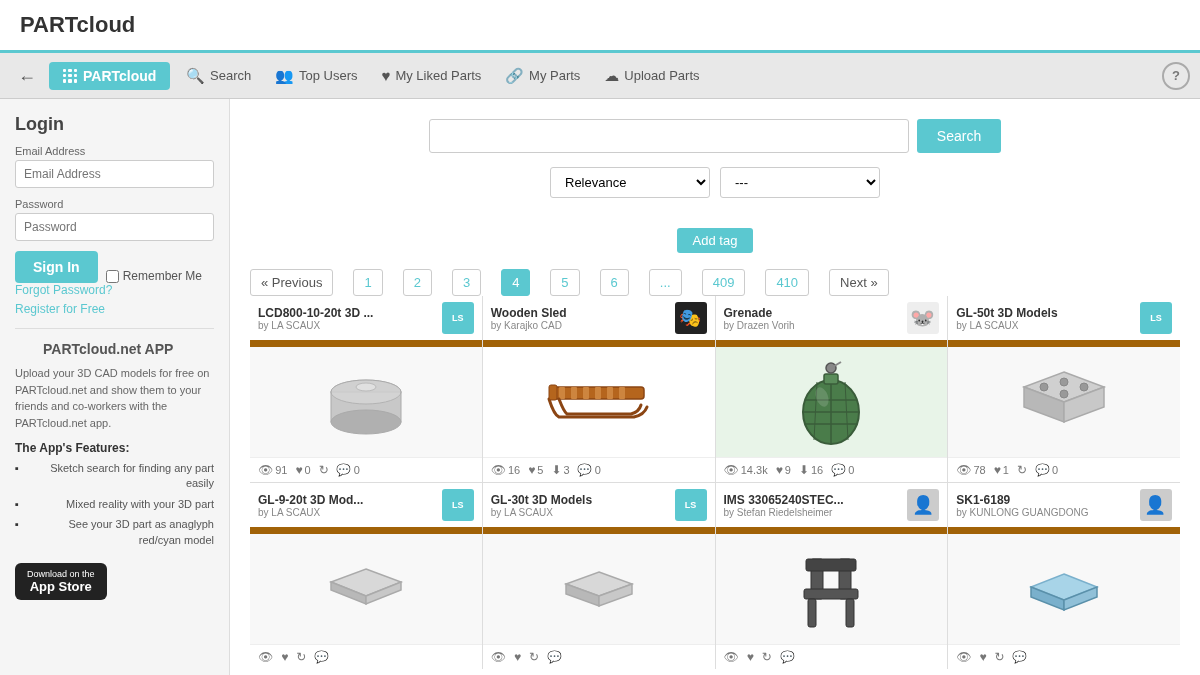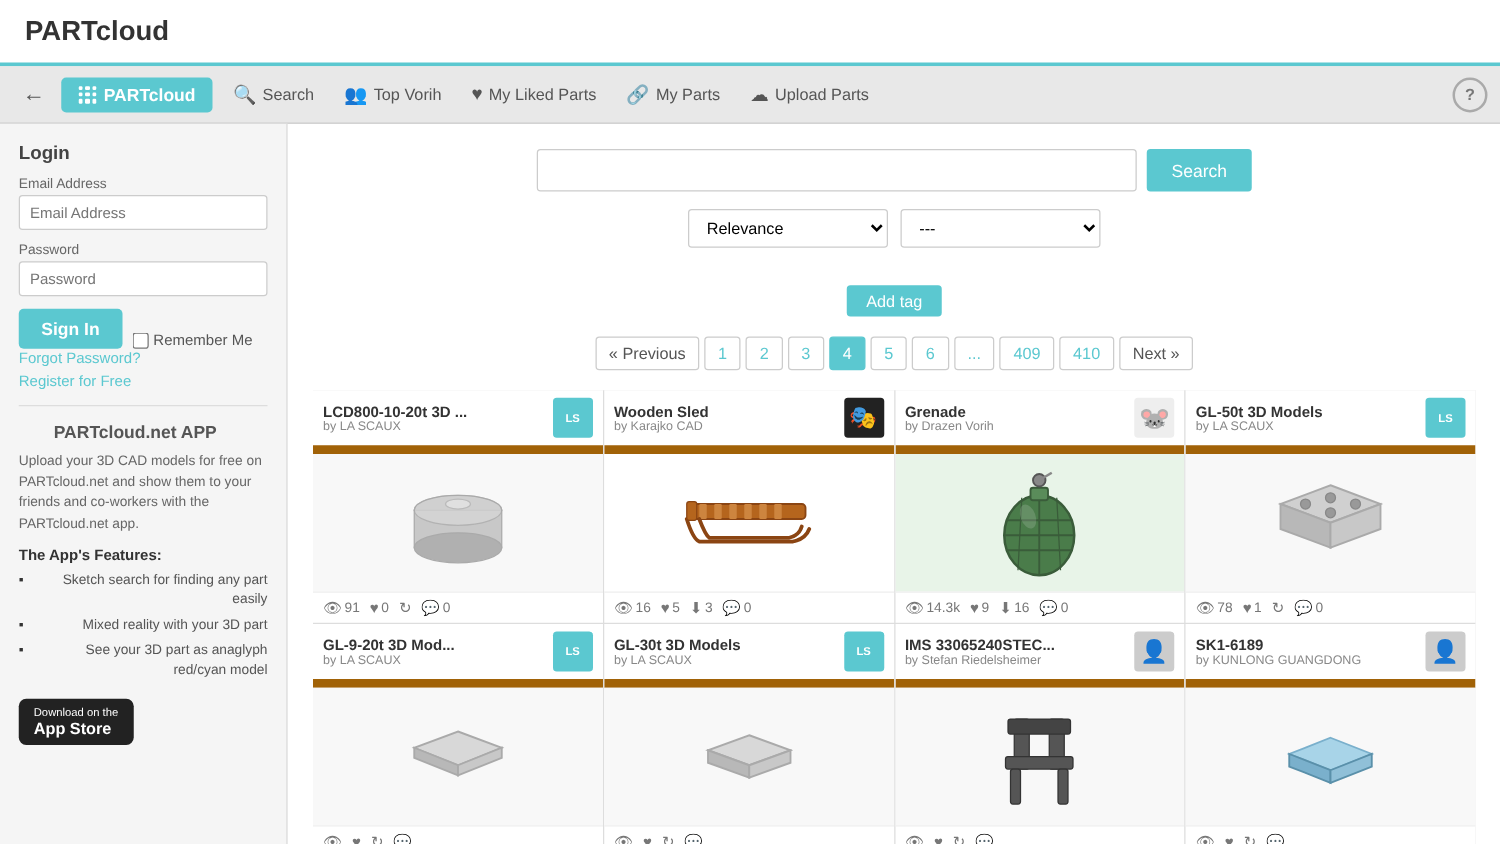--- a/index.html
+++ b/index.html
@@ -95,21 +95,21 @@
     
     .sidebar {
       width: 230px;
       background: #f5f5f5;
       border-right: 1px solid #ddd;
       padding: 15px;
       overflow-y: auto;
       flex-shrink: 0;
     }
     .sidebar-section-title {
-      font-size: 15px;
+      font-size: 18px;
       font-weight: bold;
       color: #444;
       margin-bottom: 10px;
     }
     .form-label {
       font-size: 11px;
       color: #666;
       margin-bottom: 3px;
       display: block;
     }
@@ -195,21 +195,21 @@
       color: #333;
     }
     .app-store-btn {
       display: inline-block;
       background: #222;
       color: white;
       border-radius: 6px;
       padding: 6px 12px;
       margin-top: 10px;
       font-size: 10px;
-      text-align: left;
+      text-align: center;
       cursor: pointer;
     }
     .app-store-btn .store-main {
       font-size: 13px;
       font-weight: bold;
       display: block;
     }
 
     
     .content-area {
@@ -270,24 +270,22 @@
       padding: 5px 16px;
       border-radius: 3px;
       font-size: 13px;
       cursor: pointer;
       margin-top: 20px;
     }
 
     
     .pagination {
       display: flex;
-      justify-content: center;
-      align-items: center;
-      gap: 4px;
-      margin-bottom: 16px;
+      align-items: center;
+      gap: 20px;
     }
     .page-btn {
       padding: 5px 10px;
       border: 1px solid #ccc;
       border-radius: 3px;
       background: white;
       cursor: pointer;
       font-size: 13px;
       color: #5bc8d0;
     }
@@ -393,21 +391,21 @@
         <span></span>
     </div>
     <span>PARTcloud</span>
   </div>
   <a class="nav-item">
     <span class="nav-icon">🔍</span>
     <span>Search</span>
   </a>
   <a class="nav-item">
     <span class="nav-icon">👥</span>
-    <span>Top Vorih</span>
+    <span>Top Users</span>
   </a>
   <a class="nav-item">
     <span class="nav-icon">♥</span>
     <span>My Liked Parts</span>
   </a>
   <a class="nav-item">
     <span class="nav-icon">🔗</span>
     <span>My Parts</span>
   </a>
   <a class="nav-item">

